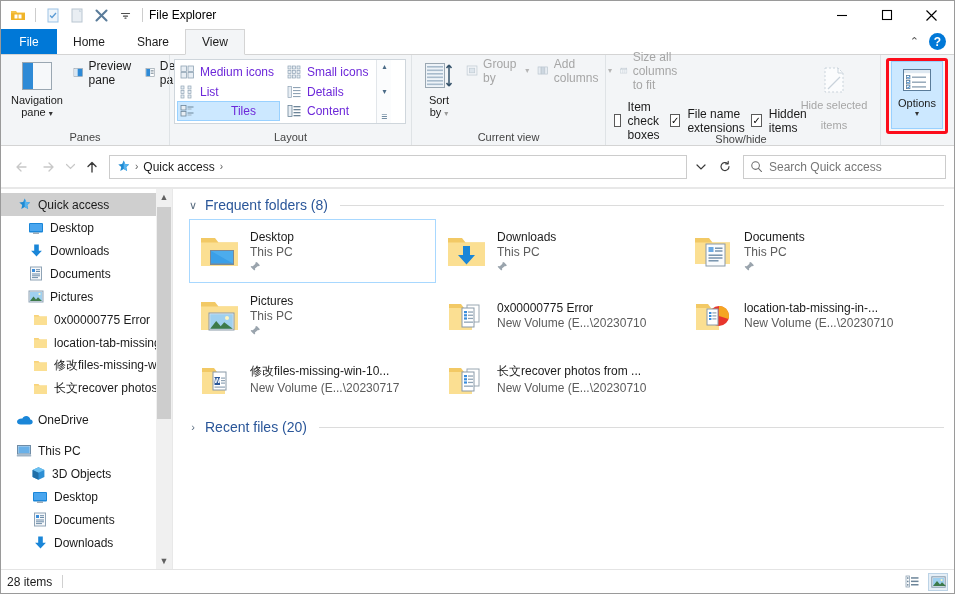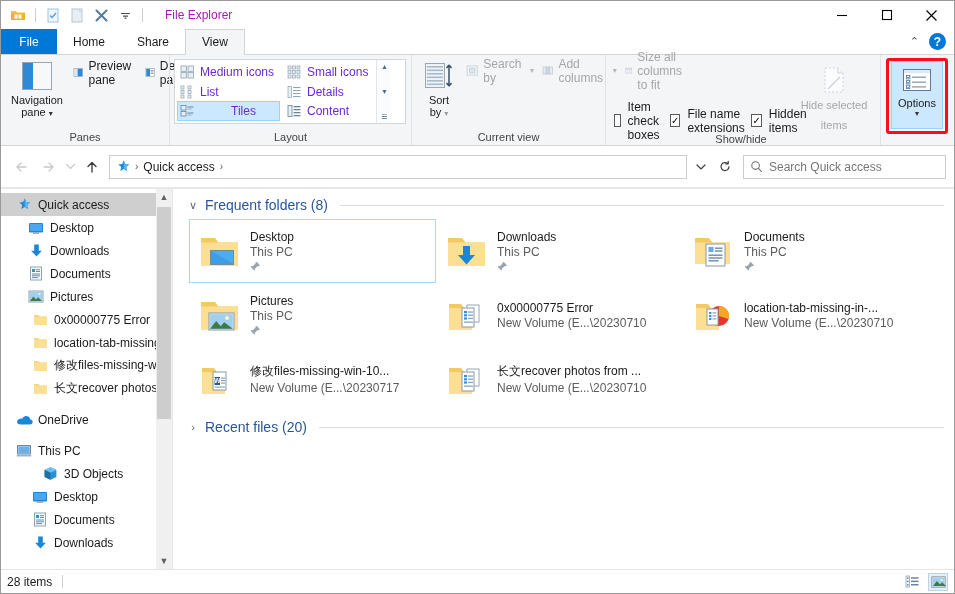--- a/index.html
+++ b/index.html
@@ -28,21 +28,21 @@
     position: relative;
     padding-left: 6px;
   }
   .qat { display: flex; align-items: center; gap: 2px; }
   .qat-icon {
     width: 22px; height: 22px;
     display: flex; align-items: center; justify-content: center;
   }
   .sep-v { width: 1px; height: 14px; background: #cdcdcd; margin: 0 4px; }
   .title-text {
-    font-size: 12px; color: #a21caf; margin-left: 18px;
+    font-size: 12px; color: #000000; margin-left: 2px;
     white-space: nowrap;
   }
   .winbtns {
     position: absolute; right: 0; top: 0;
     display: flex; height: 28px;
   }
   .winbtn {
     width: 45px; height: 28px;
     display: flex; align-items: center; justify-content: center;
     cursor: default;
@@ -504,21 +504,21 @@
             <span>by</span>
             <span class="caret-d" style="color:#9a9a9a">▾</span>
           </span>
         </div>
         <div class="smallcol" style="padding-top:2px;">
           <div class="smallbtn dis">
             <svg width="16" height="15" viewBox="0 0 16 15">
               <rect x="1.5" y="1.5" width="13" height="12" fill="#f2f5f8" stroke="#c2ccd4"></rect>
               <rect x="4.5" y="4.5" width="7" height="6" fill="#dde5ec" stroke="#c2ccd4"></rect>
             </svg>
-            <span>Search by</span>
+            <span>Group by</span>
             <span class="caret-d" style="color:#b5b5b5">▾</span>
           </div>
           <div class="smallbtn dis">
             <svg width="16" height="15" viewBox="0 0 16 15">
               <rect x="1.5" y="2.5" width="4" height="10" fill="#e7edf3" stroke="#bcc7d0"></rect>
               <rect x="6.2" y="2.5" width="4" height="10" fill="#cfd9e2" stroke="#bcc7d0"></rect>
               <rect x="10.9" y="2.5" width="4" height="10" fill="#e7edf3" stroke="#bcc7d0"></rect>
             </svg>
             <span>Add columns</span>
             <span class="caret-d" style="color:#b5b5b5">▾</span>
@@ -789,21 +789,21 @@
         <span class="ico">
           <svg width="16" height="14" viewBox="0 0 16 14">
             <rect x="1.5" y="1.5" width="13" height="8.5" fill="#bcd7ec" stroke="#6f8ca6"></rect>
             <rect x="2.5" y="2.5" width="11" height="6.5" fill="#69b0e8"></rect>
             <rect x="0.8" y="10.5" width="14.4" height="2" rx=".5" fill="#9fb4c6"></rect>
           </svg>
         </span>
         <span>This PC</span>
       </div>
 
-      <div class="navitem" style="padding-left:40px;">
+      <div class="navitem" style="padding-left:28px;">
         <span class="ico">
           <svg width="15" height="15" viewBox="0 0 15 15">
             <path d="M7.5 1.2L13.4 4v7l-5.9 2.8L1.6 11V4z" fill="#2d8fd4"></path>
             <path d="M7.5 1.2L13.4 4 7.5 6.8 1.6 4z" fill="#6cc0f0"></path>
             <path d="M7.5 6.8v7L1.6 11V4z" fill="#1f6fa8"></path>
           </svg>
         </span>
         <span>3D Objects</span>
       </div>
 

